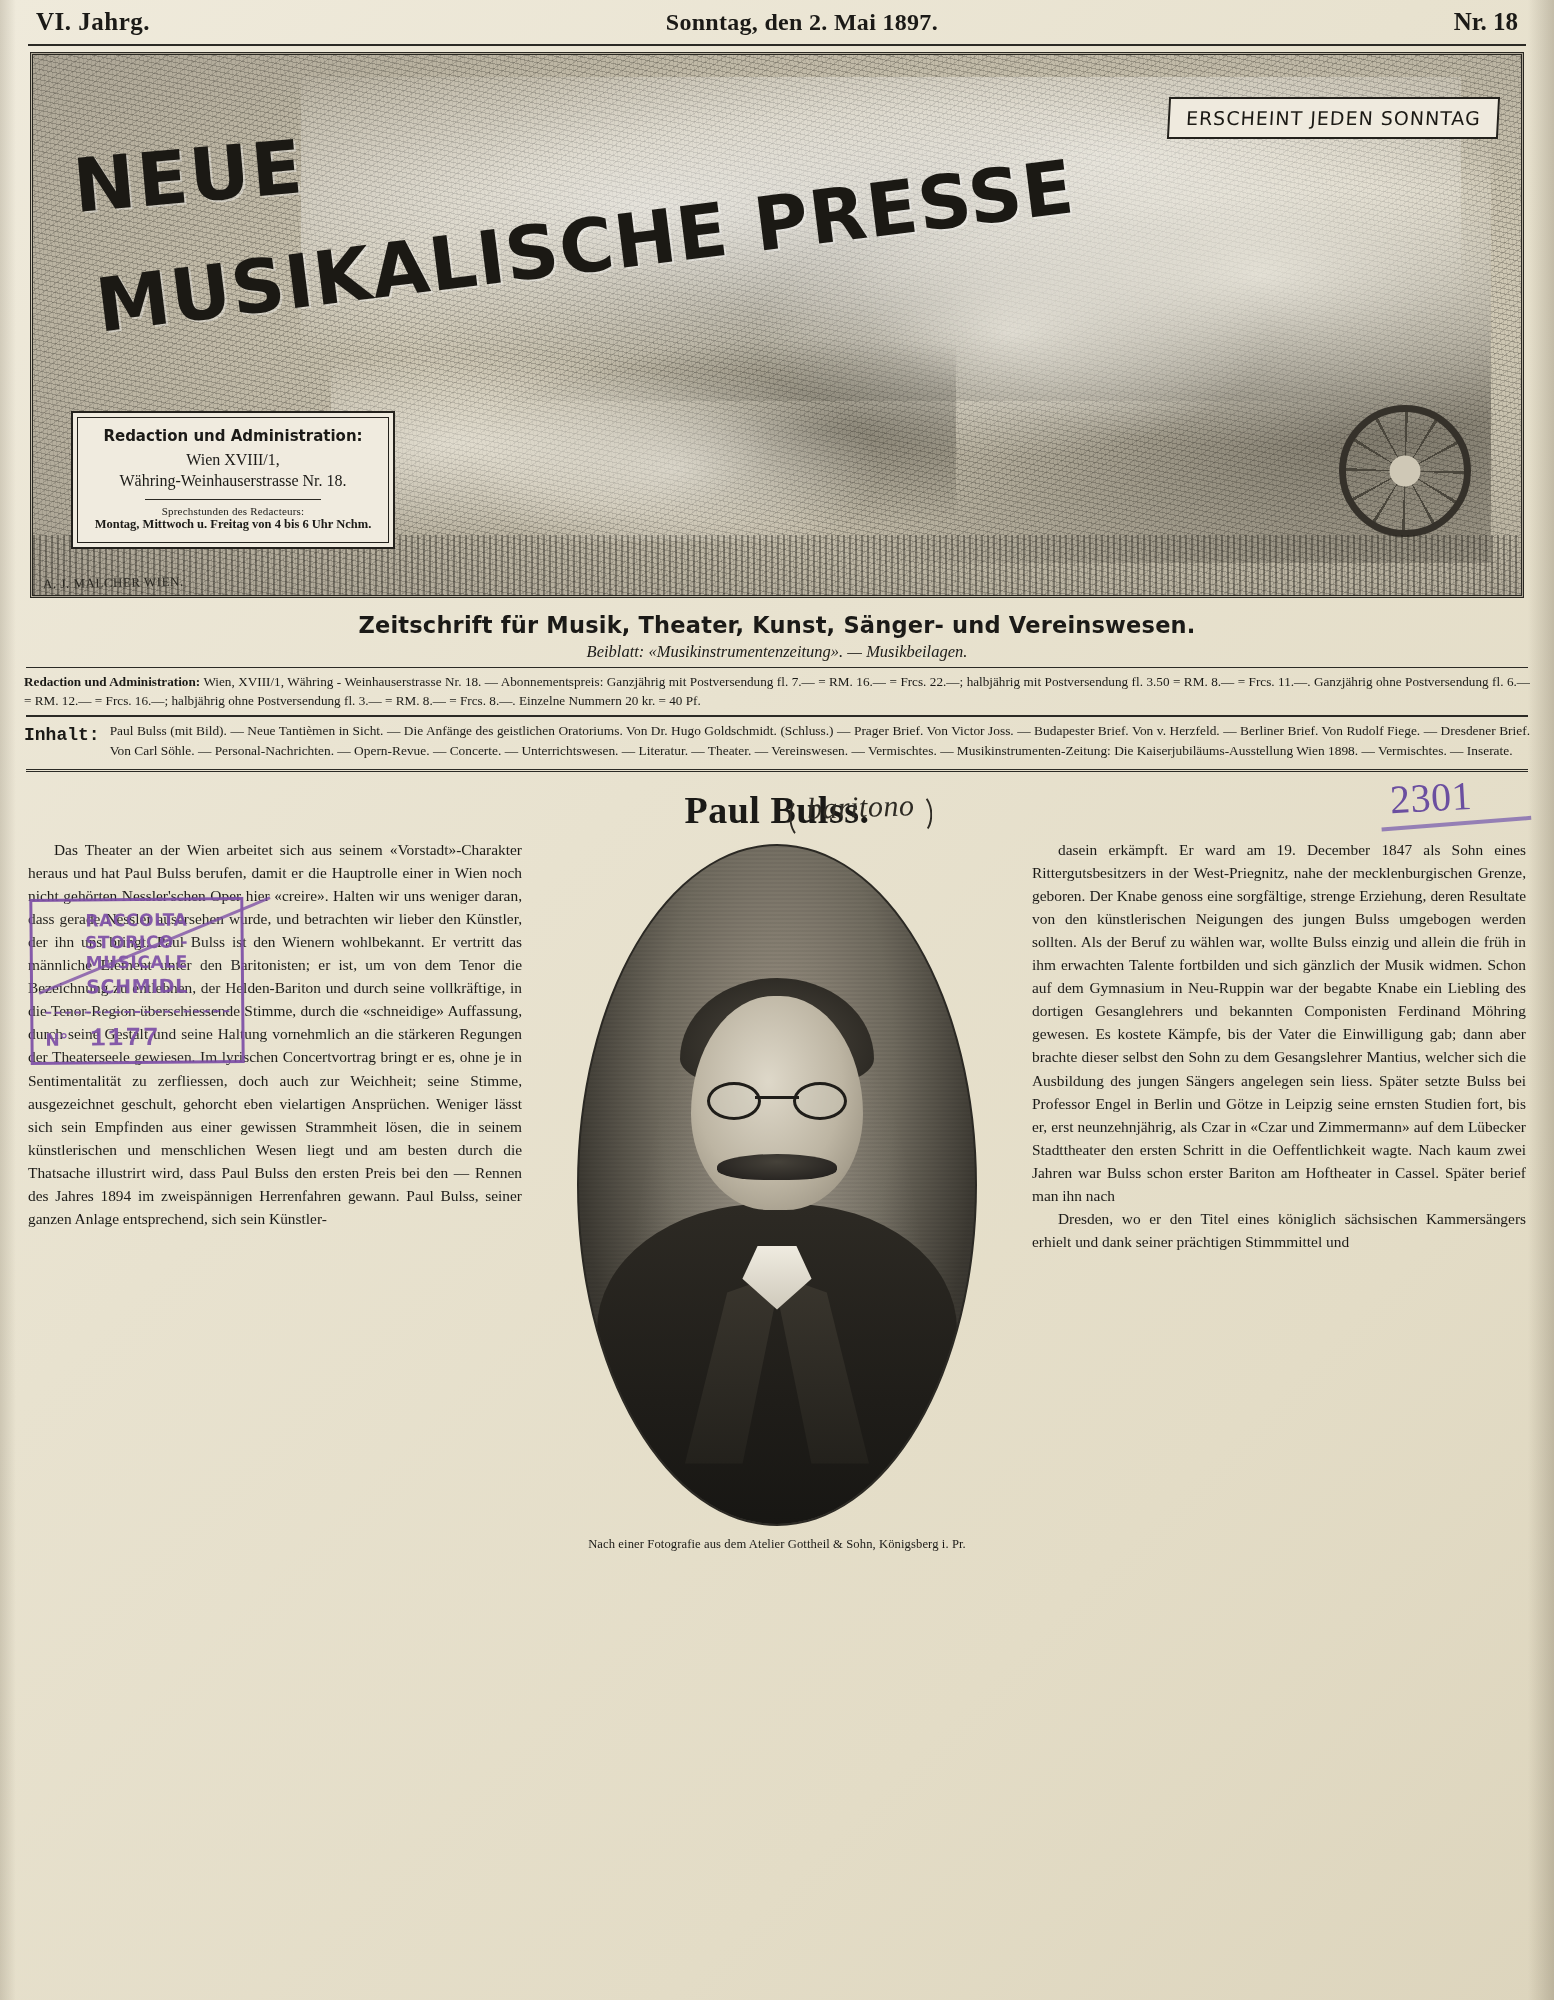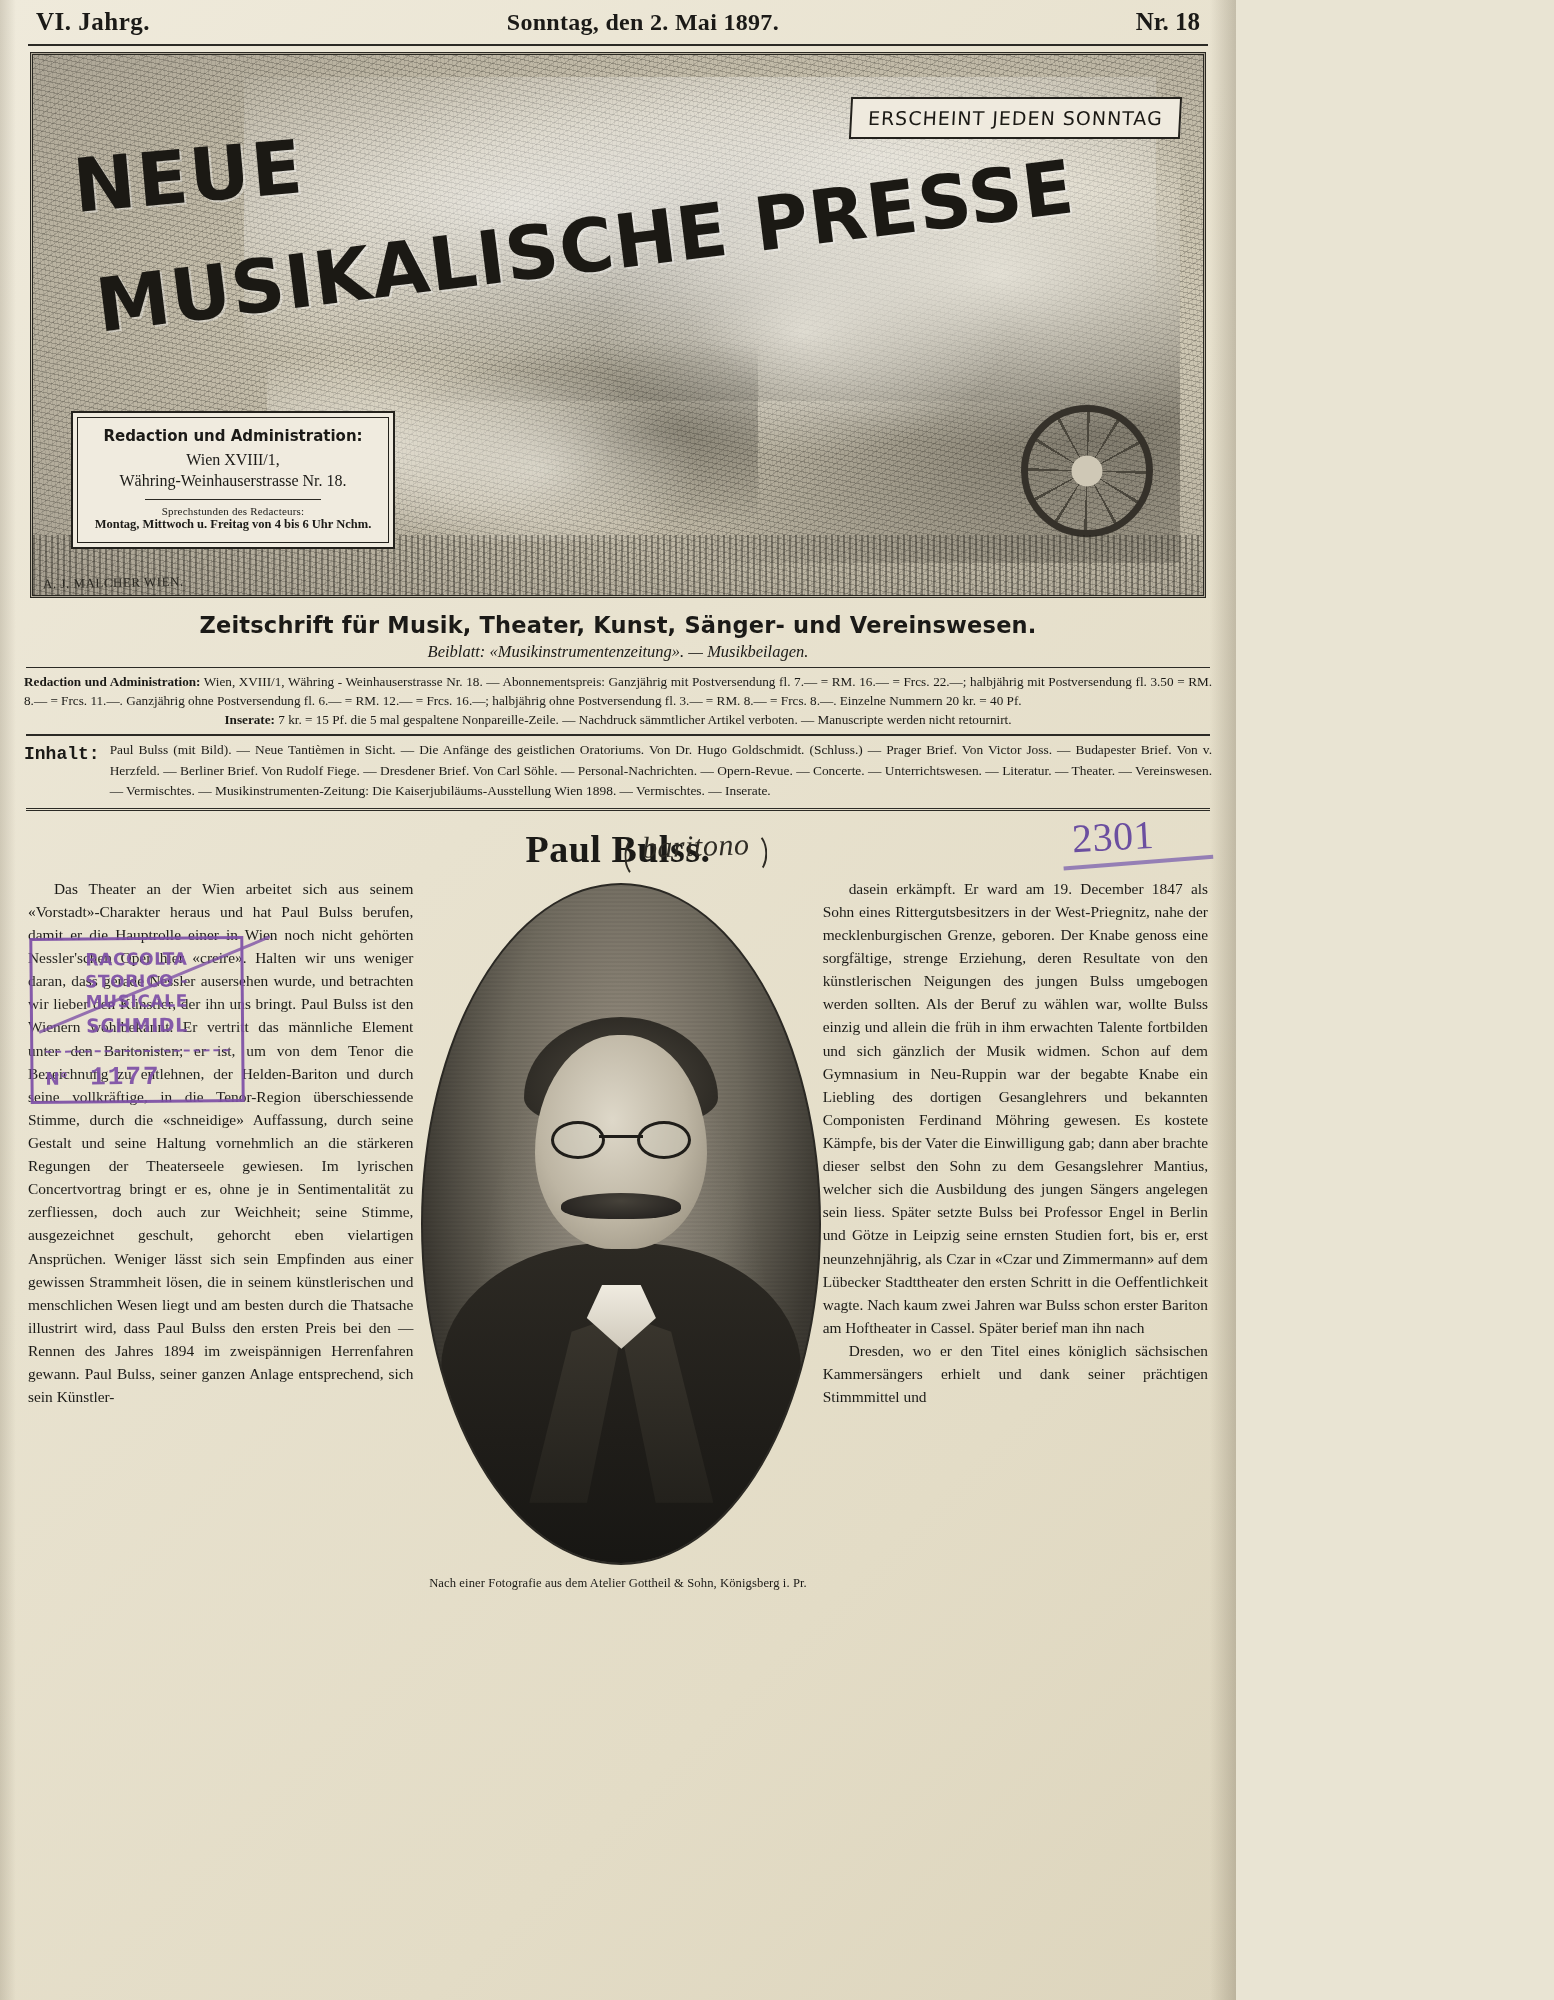--- a/index.html
+++ b/index.html
@@ -9,21 +9,21 @@
   body {
     width: 1554px;
     height: 2000px;
     background: #e9e4d3;
     font-family: "Liberation Serif", serif;
     color: #1b1a17;
     overflow: hidden;
   }
   .page {
     position: relative;
-    width: 1236px;
+    width: 1554px;
     height: 2000px;
     background: linear-gradient(135deg,#efeadb 0%, #e8e2cf 40%, #e3dcc6 75%, #ddd5bd 100%);
     box-sizing: border-box;
     padding: 0 22px;
   }
   
   .topline {
     display: flex;
     align-items: flex-end;
     justify-content: space-between;
@@ -570,21 +570,20 @@
     <div class="eng-signature">A. J. MALCHER WIEN.</div>
   </div>
 
   <div class="subtitle">Zeitschrift für Musik, Theater, Kunst, Sänger- und Vereinswesen.</div>
   <div class="beiblatt">Beiblatt: «Musikinstrumentenzeitung». — Musikbeilagen.</div>
   <div class="rule-dbl"></div>
 
   <div class="impressum">
     <span class="b">Redaction und Administration:</span><span> Wien, XVIII/1, Währing - Weinhauserstrasse Nr. 18. — Abonnementspreis: Ganzjährig mit Postversendung fl. 7.— = RM. 16.— = Frcs. 22.—; halbjährig mit Postversendung</span>
     <span>fl. 3.50 = RM. 8.— = Frcs. 11.—. Ganzjährig ohne Postversendung fl. 6.— = RM. 12.— = Frcs. 16.—; halbjährig ohne Postversendung fl. 3.— = RM. 8.— = Frcs. 8.—. Einzelne Nummern 20 kr. = 40 Pf.</span>
-    <span class="c"><span class="b">Inserate:</span><span> 7 kr. = 15 Pf. die 5 mal gespaltene Nonpareille-Zeile. — Nachdruck sämmtlicher Artikel verboten. — Manuscripte werden nicht retournirt.</span></span>
   </div>
 
   <div class="rule-med"></div>
 
   <div class="inhalt">
     <div class="label">Inhalt:</div>
     <div class="body">Paul Bulss (mit Bild). — Neue Tantièmen in Sicht. — Die Anfänge des geistlichen Oratoriums. Von Dr. Hugo Goldschmidt. (Schluss.) — Prager Brief. Von Victor Joss. — Budapester Brief. Von v. Herzfeld. — Berliner Brief. Von Rudolf Fiege. — Dresdener Brief. Von Carl Söhle. — Personal-Nachrichten. — Opern-Revue. — Concerte. — Unterrichtswesen. — Literatur. — Theater. — Vereinswesen. — Vermischtes. — Musikinstrumenten-Zeitung: Die Kaiserjubiläums-Ausstellung Wien 1898. — Vermischtes. — Inserate.</div>
   </div>
 
   <div class="rule-heavy"></div>

